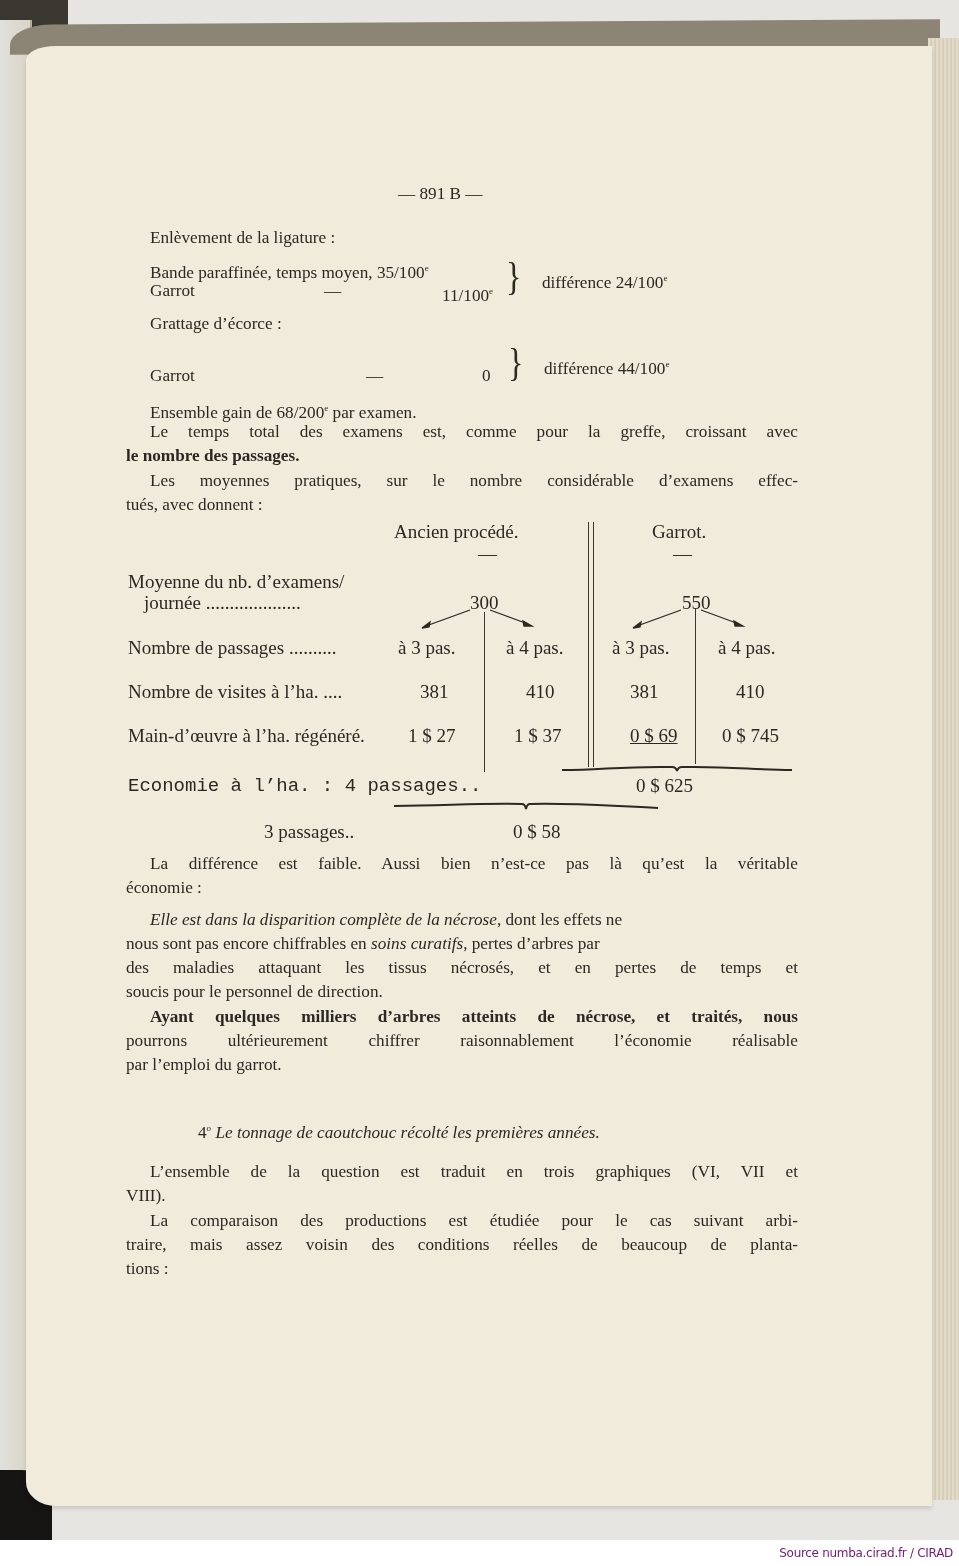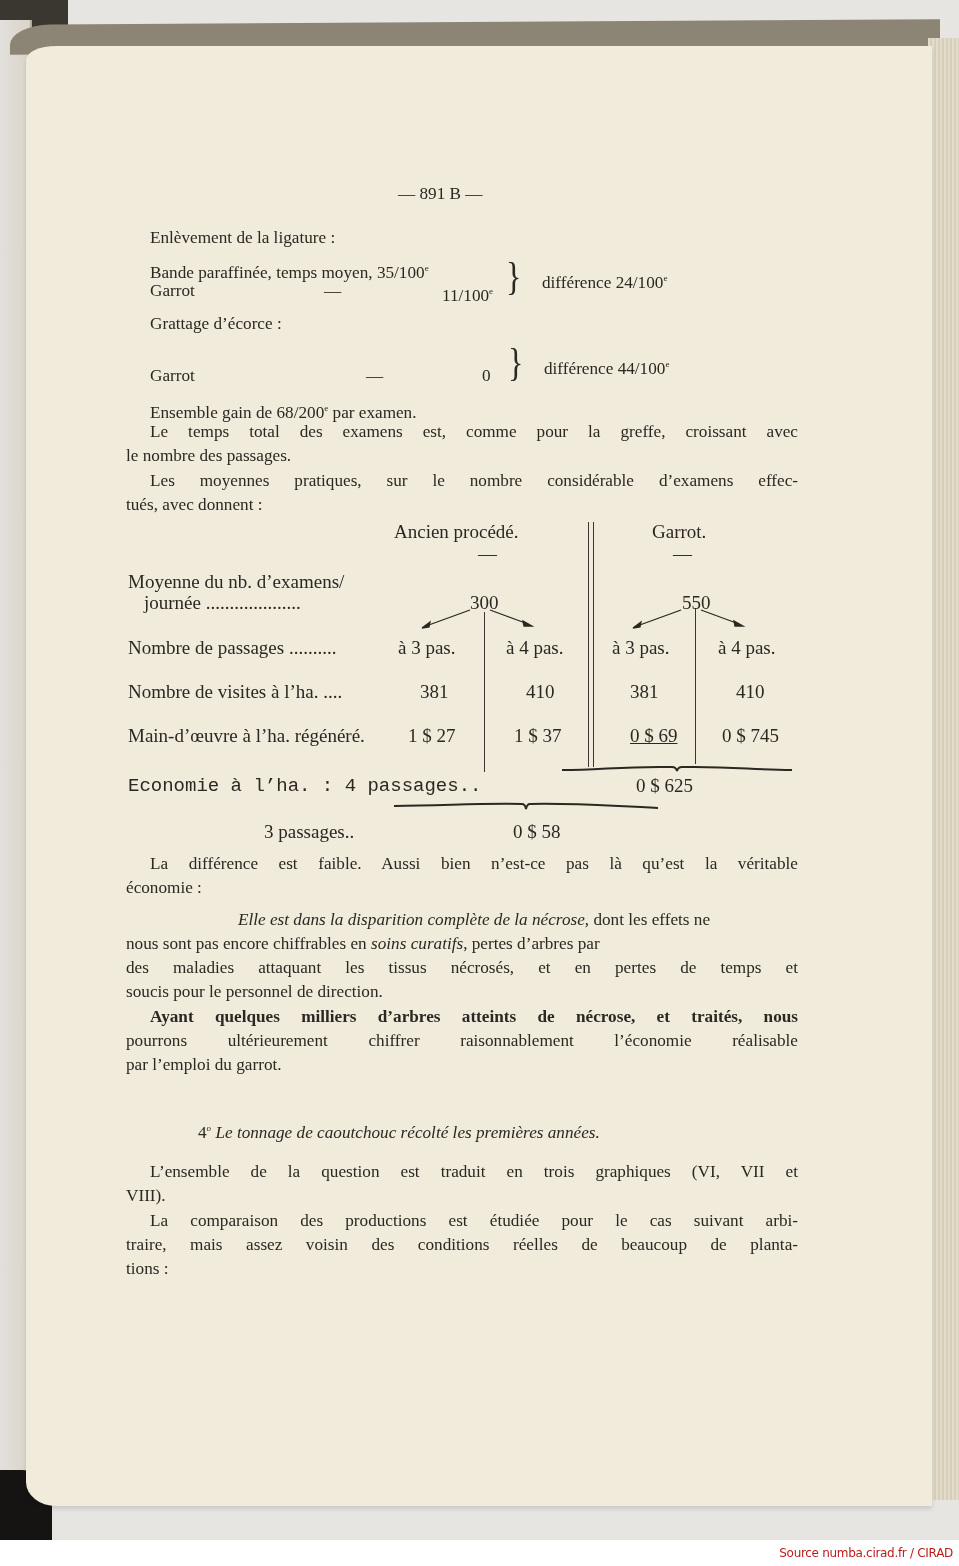--- a/index.html
+++ b/index.html
@@ -42,21 +42,21 @@
   }
   .page-inner {
     position: absolute; left: 96px; top: 0; width: 690px; height: 100%;
   }
   .page-edges-right {
     position: absolute; left: 928px; top: 38px; width: 31px; height: 1462px;
     background: repeating-linear-gradient(to right, #e3dccb 0px, #e3dccb 2px, #cfc5ae 3px, #ddd5c2 4px);
   }
   .source-credit {
     position: absolute; right: 6px; top: 1546px;
-    font-family: "DejaVu Sans", sans-serif; font-size: 12px; color: #b91c1c;
+    font-family: "DejaVu Sans", sans-serif; font-size: 12px; color: #701a75;
     letter-spacing: -0.3px;
   }
 
   .p { position: absolute; font-size: 17.2px; line-height: 24.5px; white-space: nowrap; }
   .just { text-align: justify; text-align-last: justify; width: 670px; }
   .small { font-size: 19px; }
   .it { font-style: italic; }
   sup { font-size: 9px; vertical-align: 7px; }
 
   .brace {
@@ -105,21 +105,21 @@
     <div class="brace" style="left:386px; top:300px;">}</div>
     <div class="p" style="left:422px; top:306px;">
       <span>différence 44/100</span><sup>e</sup>
     </div>
 
     <div class="p" style="left:28px; top:350px;">
       <span>Ensemble gain de 68/200</span><sup>e</sup><span> par examen.</span>
     </div>
 
     <div class="p just" style="left:28px; top:374px; width:648px;">Le temps total des examens est, comme pour la greffe, croissant avec</div>
-    <div class="p" style="left:4px; top:398px;">le nombre des passages.</div>
+    <div class="p" style="left:4px; top:398px;font-weight:bold;">le nombre des passages.</div>
 
     <div class="p just" style="left:28px; top:423px; width:648px;">Les moyennes pratiques, sur le nombre considérable d’examens effec-</div>
     <div class="p" style="left:4px; top:447px;">tués, avec donnent :</div>
 
     <div>
       <div class="p small" style="left:272px; top:474px;">Ancien procédé.</div>
       <div class="p small" style="left:530px; top:474px;">Garrot.</div>
       <div class="p small" style="left:356px; top:496px;">—</div>
       <div class="p small" style="left:551px; top:496px;">—</div>
 
@@ -172,21 +172,21 @@
       <svg class="hbrace" style="left:272px; top:756px; width:264px; height:10px;">
         <path d="M0,4 C50,4 80,1 128,2 Q131,2 132,7 Q133,2 136,2 C184,1 214,4 264,6" stroke="#2b2822" stroke-width="2" fill="none"></path>
       </svg>
       <div class="p small" style="left:142px; top:774px;">3 passages..</div>
       <div class="p small" style="left:391px; top:774px;">0 $ 58</div>
     </div>
 
     <div class="p just" style="left:28px; top:806px; width:648px;">La différence est faible. Aussi bien n’est-ce pas là qu’est la véritable</div>
     <div class="p" style="left:4px; top:830px;">économie :</div>
 
-    <div class="p" style="left:28px; top:862px; width:648px; display:flex; justify-content:center;">
+    <div class="p" style="left:28px; top:862px; width:648px; display:flex; justify-content:flex-start;">
       <span><span class="it">Elle est dans la disparition complète de la nécrose</span><span>, dont les effets ne</span></span>
     </div>
     <div class="p" style="left:4px; top:886px;">
       <span>nous sont pas encore chiffrables en </span><span class="it">soins curatifs</span><span>, pertes d’arbres par</span>
     </div>
     <div class="p just" style="left:4px; top:910px; width:672px;">des maladies attaquant les tissus nécrosés, et en pertes de temps et</div>
     <div class="p" style="left:4px; top:934px;">soucis pour le personnel de direction.</div>
 
     <div class="p just" style="left:28px; top:959px; width:648px;font-weight:bold;">Ayant quelques milliers d’arbres atteints de nécrose, et traités, nous</div>
     <div class="p just" style="left:4px; top:983px; width:672px;">pourrons ultérieurement chiffrer raisonnablement l’économie réalisable</div>

